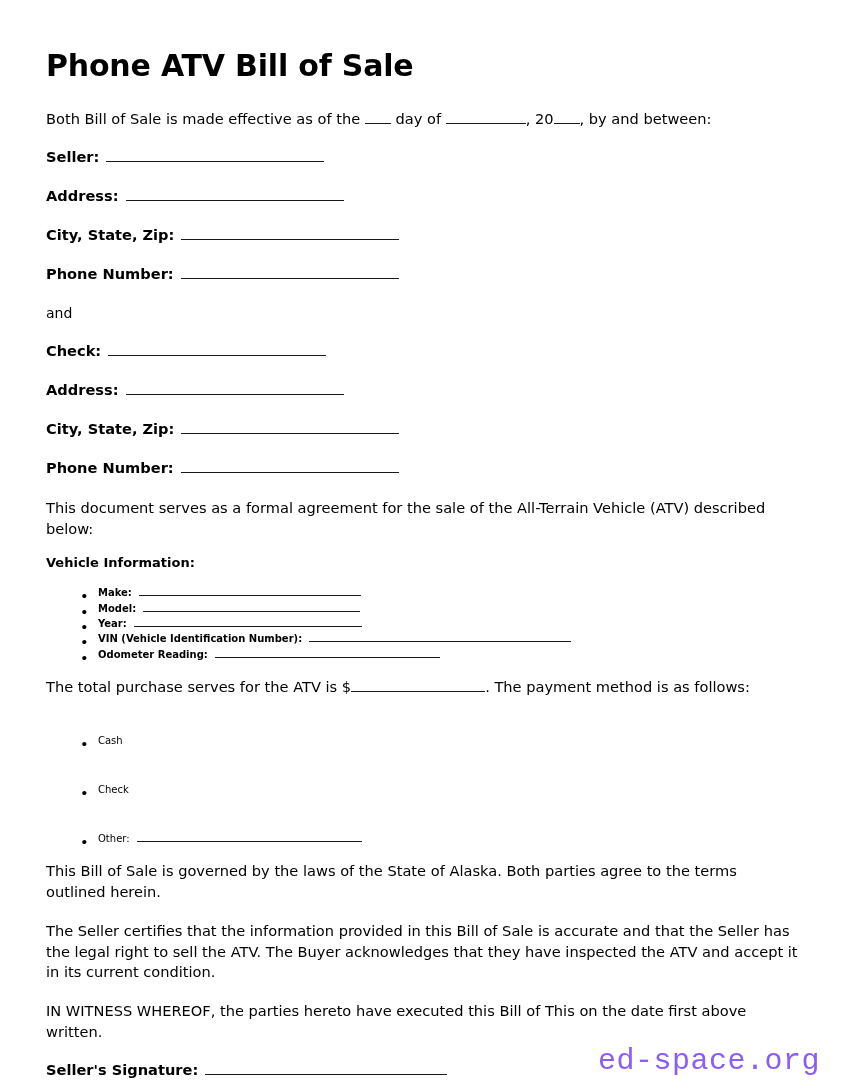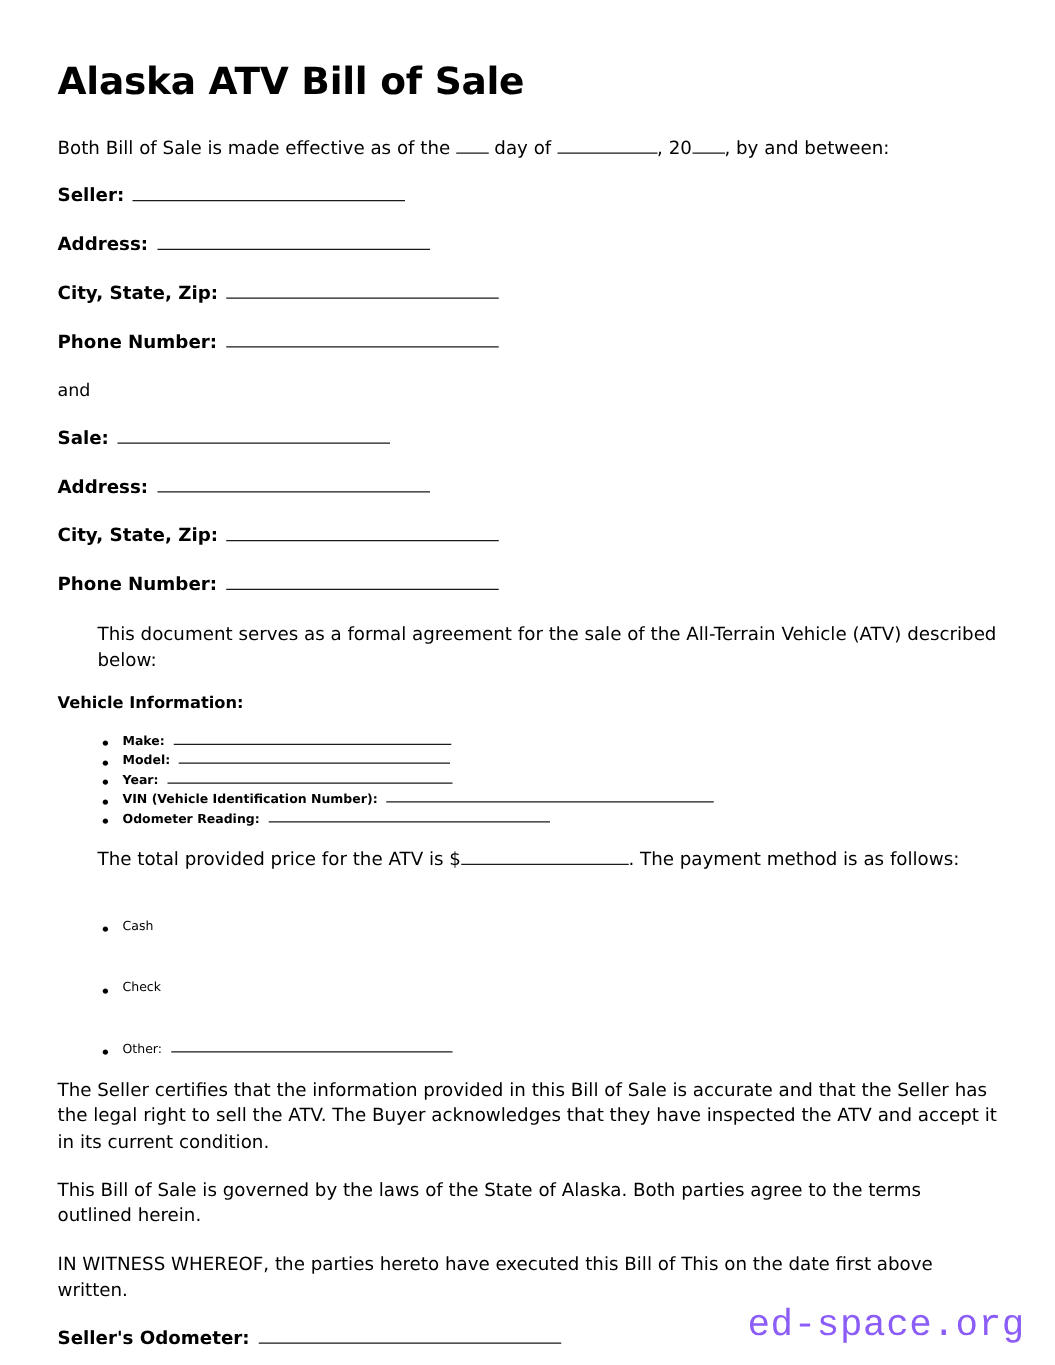--- a/index.html
+++ b/index.html
@@ -45,21 +45,20 @@
 
   
   .para {
     font-size: 14.6px;
     line-height: 1.42;
     margin: 0 0 18px 0;
     font-weight: normal;
   }
   .para.tight {
     margin-bottom: 16px;
-    margin-left: 32px;
   }
 
   
   .field-row {
     font-size: 14.6px;
     line-height: 1.3;
     margin: 0 0 20px 0;
     display: flex;
     align-items: baseline;
     white-space: nowrap;
@@ -158,21 +157,21 @@
     color: #8b5cf6;
     white-space: nowrap;
   }
 </style>
 </head>
 <body>
 
 <div class="page">
   <div class="content">
 
-    <h1 class="doc-title">Alaska ATV Bill of Sale</h1>
+    <h1 class="doc-title">Phone ATV Bill of Sale</h1>
 
     <p class="para">
       <span>Both Bill of Sale is made effective as of the</span>
       <span class="inline-rule short-day"></span>
       <span>day of</span>
       <span class="inline-rule month"></span><span>, 20</span><span class="inline-rule yr"></span><span>, by and between:</span>
     </p>
 
     <div class="field-row">
       <span class="field-label">Seller:</span>
@@ -190,21 +189,21 @@
     </div>
 
     <div class="field-row">
       <span class="field-label">Phone Number:</span>
       <span class="rule w-phone"></span>
     </div>
 
     <p class="and-line">and</p>
 
     <div class="field-row">
-      <span class="field-label">Sale:</span>
+      <span class="field-label">Check:</span>
       <span class="rule w-seller"></span>
     </div>
 
     <div class="field-row">
       <span class="field-label">Address:</span>
       <span class="rule w-address"></span>
     </div>
 
     <div class="field-row">
       <span class="field-label">City, State, Zip:</span>
@@ -237,43 +236,43 @@
         <span class="field-label">VIN (Vehicle Identification Number):</span>
         <span class="rule w-vin"></span>
       </li>
       <li>
         <span class="field-label">Odometer Reading:</span>
         <span class="rule w-odo"></span>
       </li>
     </ul>
 
     <p class="para tight">
-      <span>The total provided price for the ATV is $</span><span class="inline-rule"></span><span>. The payment method is as follows:</span>
+      <span>The total purchase serves for the ATV is $</span><span class="inline-rule"></span><span>. The payment method is as follows:</span>
     </p>
 
     <ul class="bullets plain">
       <li>
         <span>Cash</span>
       </li>
       <li>
         <span>Check</span>
       </li>
       <li>
         <span>Other:</span>
         <span class="rule w-other"></span>
       </li>
     </ul>
 
+    <p class="para">This Bill of Sale is governed by the laws of the State of Alaska. Both parties agree to the terms outlined herein.</p>
+
     <p class="para">The Seller certifies that the information provided in this Bill of Sale is accurate and that the Seller has the legal right to sell the ATV. The Buyer acknowledges that they have inspected the ATV and accept it in its current condition.</p>
 
-    <p class="para">This Bill of Sale is governed by the laws of the State of Alaska. Both parties agree to the terms outlined herein.</p>
-
     <p class="para">IN WITNESS WHEREOF, the parties hereto have executed this Bill of This on the date first above written.</p>
 
     <div class="field-row">
-      <span class="field-label">Seller's Odometer:</span>
+      <span class="field-label">Seller's Signature:</span>
       <span class="rule w-sig"></span>
     </div>
 
   </div>
 
   <div class="watermark">ed-space.org</div>
 </div>
 
 </body></html>

